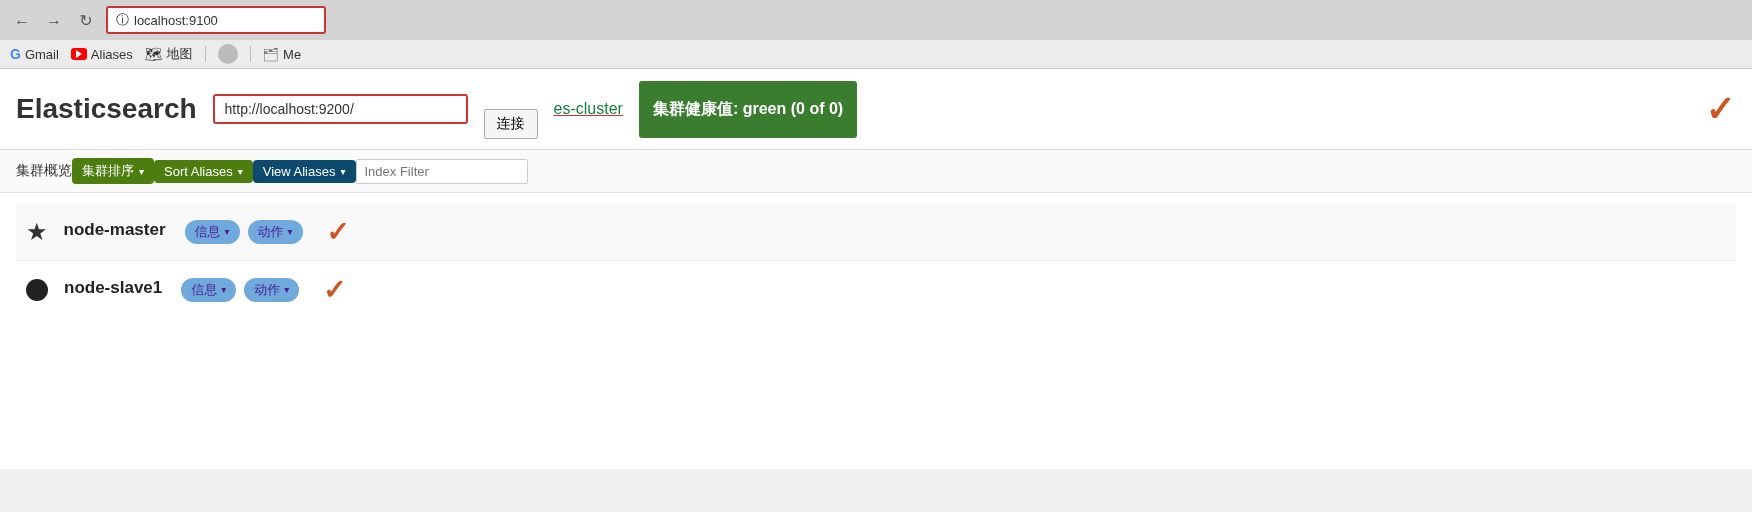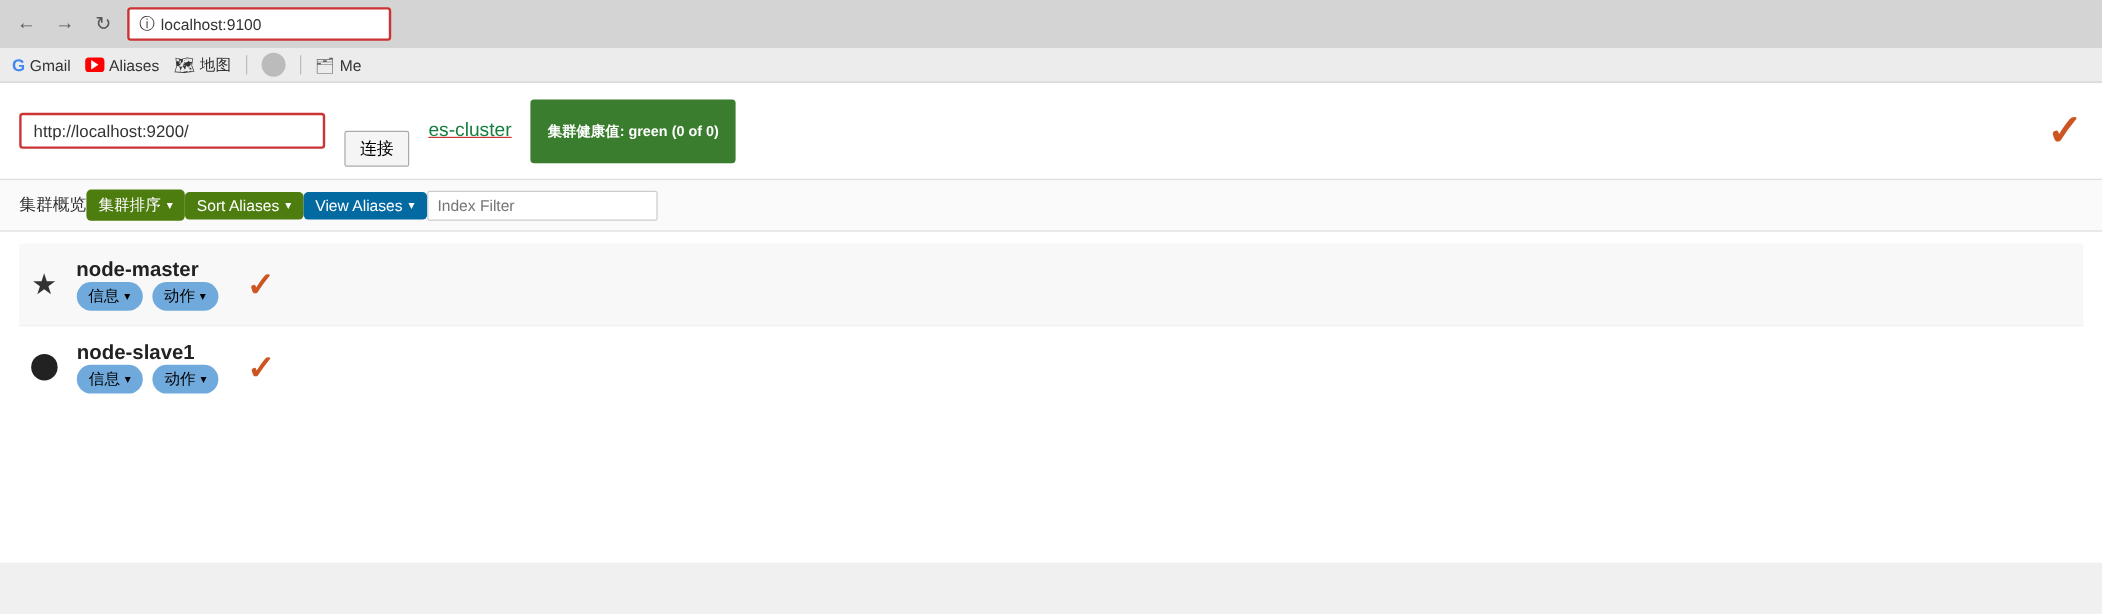--- a/index.html
+++ b/index.html
@@ -26,49 +26,49 @@
 
     
     .app-container { background: white; min-height: 400px; }
 
     
     .app-header { display: flex; align-items: center; padding: 10px 16px; gap: 16px; border-bottom: 1px solid #ddd; }
     .app-title { font-size: 28px; font-weight: bold; color: #333; font-family: Arial, sans-serif; }
     .url-input { border: 2px solid #cc3333; border-radius: 3px; padding: 5px 10px; font-size: 14px; width: 255px; color: #333; outline: none; }
     .connect-btn { padding: 5px 12px; border: 1px solid #aaa; background: #f5f5f5; cursor: pointer; font-size: 14px; border-radius: 2px; margin-top: 30px; }
     .cluster-name { font-weight: normal; font-size: 16px; color: #15803d; text-decoration: underline; text-decoration-color: #cc3333; }
-    .cluster-health { background: #3a7d2e; color: white; padding: 18px 14px; border-radius: 3px; font-size: 12px; font-weight: bold; }
+    .cluster-health { background: #3a7d2e; color: white; padding: 18px 14px; border-radius: 3px; font-size: 16px; font-weight: bold; }
     .checkmark-large { color: #cc5522; font-size: 36px; font-weight: bold; margin-left: auto; }
 
     
     .nav-tabs { display: flex; align-items: center; padding: 0 16px; border-bottom: 1px solid #ddd; background: #fafafa; }
     .nav-tab { padding: 7px 12px; font-size: 14px; color: #333; cursor: pointer; border-bottom: 2px solid transparent; }
     .nav-tab-link { color: #0066cc; }
     .tab-plus { color: #0066cc; font-size: 12px; }
 
     
     .overview-bar { display: flex; align-items: center; padding: 8px 16px; border-bottom: 1px solid #ddd; background: #fafafa; }
     .overview-label { font-size: 14px; color: #333; font-weight: normal; }
     .dropdown-btn { display: flex; align-items: center; gap: 5px; padding: 4px 10px; border: none; border-radius: 4px; cursor: pointer; font-size: 13px; color: white; }
     .btn-blue { background: #4d7c0f; }
-    .btn-green { background: #0369a1; }
+    .btn-green { background: #0c4a6e; }
     .dropdown-arrow { font-size: 10px; }
-    .index-filter { border: 1px solid #ccc; padding: 4px 8px; font-size: 13px; width: 192px; border-radius: 2px; }
+    .index-filter { border: 1px solid #ccc; padding: 4px 8px; font-size: 13px; width: 172px; border-radius: 2px; }
 
     
     .node-list { padding: 10px 16px; }
     .node-item { display: flex; align-items: center; gap: 16px; padding: 12px 10px; border-bottom: 1px solid #eee; background: white; }
     .node-item:last-child { border-bottom: none; }
     .node-item.master-node { background: #f8f8f8; }
     .node-icon-star { font-size: 24px; color: #333; }
     .node-icon-circle { width: 22px; height: 22px; border-radius: 50%; background: #222; display: inline-block; }
-    .node-info { display: flex; flex-direction: column; gap: 0; }
+    .node-info { display: flex; flex-direction: row; gap: 19px; }
     .node-name { font-size: 17px; font-weight: bold; color: #222; }
     .node-actions { display: flex; gap: 8px; }
-    .action-btn { display: flex; align-items: center; gap: 4px; padding: 3px 10px; border: none; border-radius: 12px; cursor: pointer; font-size: 13px; color: #000000; background: #70aadd; font-family: Liberation Serif, serif; }
+    .action-btn { display: flex; align-items: center; gap: 4px; padding: 3px 10px; border: none; border-radius: 12px; cursor: pointer; font-size: 13px; color: #4c1d95; background: #70aadd; font-family: Liberation Serif, serif; }
     .node-checkmark { color: #cc5522; font-size: 28px; font-weight: bold; margin-left: 8px; }
   </style>
 </head>
 <body>
 
 <div class="browser-chrome">
 
   <div class="browser-nav">
     <button class="nav-btn">←</button>
     <button class="nav-btn">→</button>
@@ -100,20 +100,21 @@
     <div class="bookmark-item">
       <span class="folder-icon">🗂</span>
       <span>Me</span>
     </div>
   </div>
 </div>
 
 <div class="app-container">
 
   <div class="app-header">
+    <span class="app-title">Elasticsearch</span>
     <input class="url-input" type="text" value="http://localhost:9200/" style="">
     <button class="connect-btn">连接</button>
     <span class="cluster-name">es-cluster</span>
     <span class="cluster-health">集群健康值: green (0 of 0)</span>
     <span class="checkmark-large">✓</span>
   </div>
 
 
   <div class="overview-bar">
     <span class="overview-label">集群概览</span>

